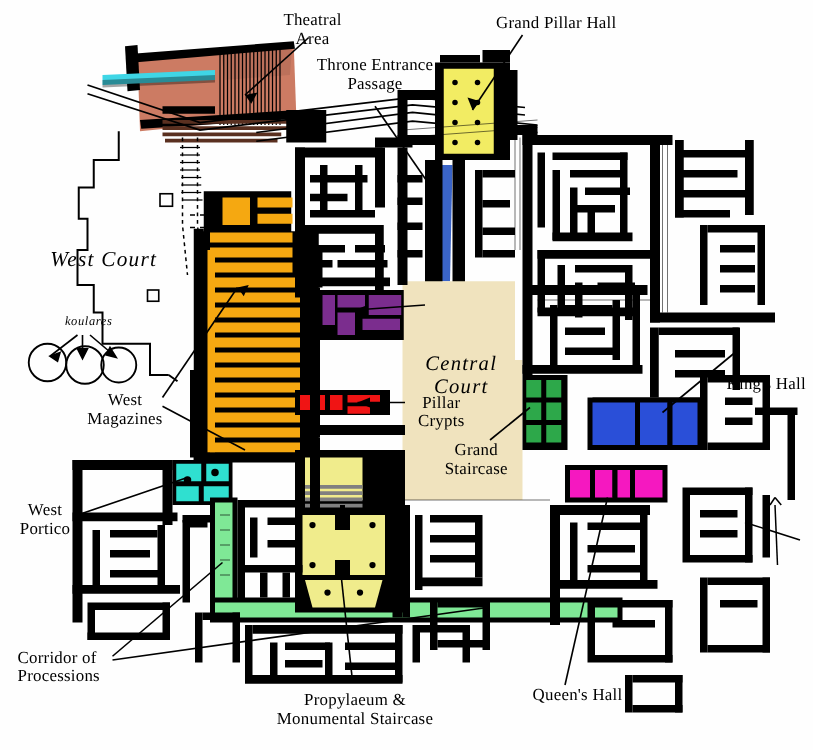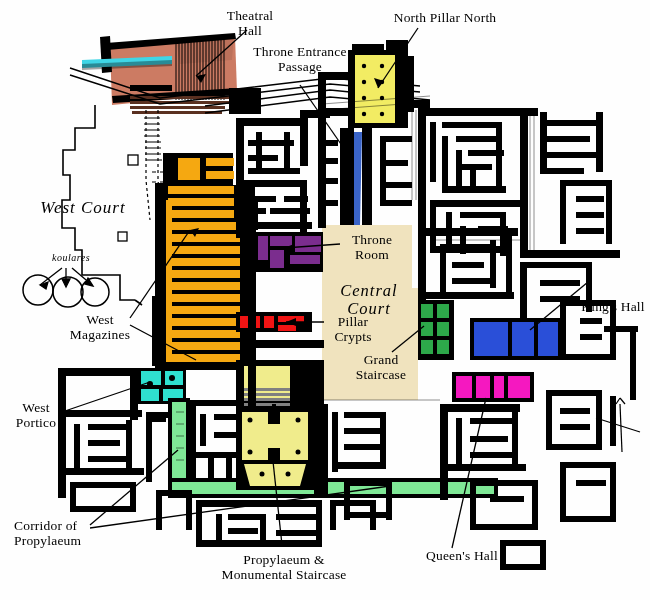--- a/index.html
+++ b/index.html
@@ -526,45 +526,43 @@
     <polygon points="196,76 206,74 201,83"></polygon>
     <polygon points="378,88 374,78 384,81"></polygon>
     <polygon points="190,230 199,228 195,237"></polygon>
     <polygon points="284,248 294,244 294,252"></polygon>
     <polygon points="286,322 296,318 296,326"></polygon>
   </g>
 
 </svg>
 
 <div class="lbl" style="left:214px;top:8px;width:72px;">Theatral
-Hall</div>
+Area</div>
 
 <div class="lbl" style="left:240px;top:44px;width:120px;">Throne Entrance
 Passage</div>
 
-<div class="lbl" style="left:385px;top:10px;width:120px;">North Pillar North</div>
+<div class="lbl" style="left:385px;top:10px;width:120px;">Grand Pillar Hall</div>
 
 <div class="lbl italic" style="left:18px;top:200px;width:130px;">West Court</div>
 
 <div class="lbl small-italic" style="left:26px;top:250px;width:90px;">koulares</div>
 
 <div class="lbl" style="left:62px;top:312px;width:76px;">West
 Magazines</div>
 
 <div class="lbl" style="left:8px;top:400px;width:56px;">West
 Portico</div>
 
 <div class="lbl" style="left:14px;top:518px;width:110px;text-align:left;">Corridor of
-Propylaeum</div>
+Processions</div>
 
 <div class="lbl" style="left:200px;top:552px;width:168px;">Propylaeum &amp;
 Monumental Staircase</div>
 
-<div class="lbl" style="left:340px;top:232px;width:64px;">Throne
-Room</div>
 
 <div class="lbl court" style="left:330px;top:282px;width:78px;">Central
 Court</div>
 
 <div class="lbl" style="left:326px;top:314px;width:54px;">Pillar
 Crypts</div>
 
 <div class="lbl" style="left:348px;top:352px;width:66px;">Grand
 Staircase</div>
 

